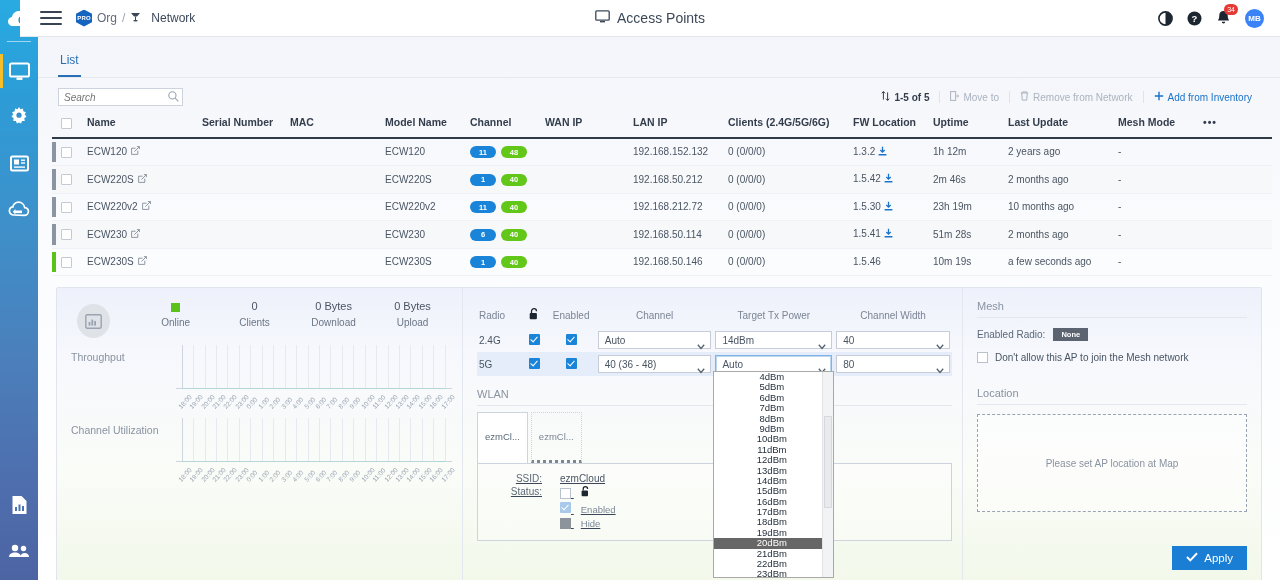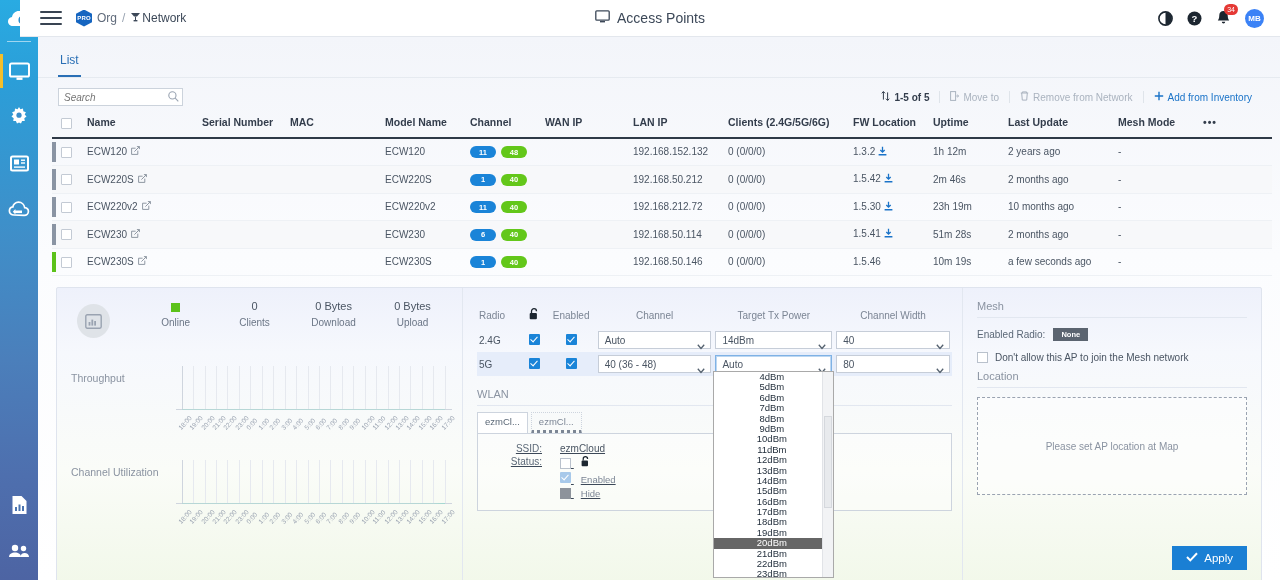--- a/index.html
+++ b/index.html
@@ -37,21 +37,21 @@
   .hamburger { margin-left: 20px; width: 22px; cursor: pointer; }
   .hamburger span { display: block; height: 2px; background: #394452; margin: 4px 0; border-radius: 1px; }
   .crumb { display: flex; align-items: center; margin-left: 14px; gap: 5px; font-size: 12px; color: #606b7b; }
   .pro-badge {
     width: 16px; height: 17px; background: #1565c0; color: #fff;
     font-size: 6px; font-weight: bold; letter-spacing: .2px;
     display: flex; align-items: center; justify-content: center;
     clip-path: polygon(50% 0,100% 25%,100% 75%,50% 100%,0 75%,0 25%);
   }
   .crumb-sep { color: #9aa4b2; }
-  .crumb-net { display: flex; align-items: flex-start; gap: 1px; color: #3c4858; }
+  .crumb-net { display: flex; align-items: flex-start; gap: 10px; color: #3c4858; }
   .topbar-title {
     position: absolute; left: 0; right: 0; text-align: center;
     font-size: 14px; color: #3c4858; display: flex; align-items: center; justify-content: center; gap: 7px;
   }
   .topbar-right {
     margin-left: auto; display: flex; align-items: center; gap: 14px; margin-right: 16px; position: relative; z-index: 2;
   }
   .ic-btn { cursor: pointer; display: flex; align-items: center; position: relative; }
   .badge-count {
     position: absolute; top: -6px; right: -7px; background: #e53935; color: #fff;
@@ -130,21 +130,21 @@
   .kpis { display: flex; align-items: flex-start; gap: 0; padding-left: 6px; }
   .ap-thumb {
     width: 34px; height: 34px; border-radius: 50%; background: #dfe3e8;
     display: flex; align-items: center; justify-content: center; margin-right: 26px; margin-top: 4px;
   }
   .kpi { width: 81px; text-align: center; }
   .kpi-val { font-size: 11px; color: #4a5563; height: 14px; }
   .kpi-dot { width: 9px; height: 9px; background: #5cc21a; display: inline-block; margin-top: 3px; }
   .kpi-label { font-size: 10px; color: #6b7686; margin-top: 3px; }
 
-  .chart-row { display: flex; align-items: flex-start; margin-top: 28px; }
+  .chart-row { display: flex; align-items: flex-start; margin-top: 7px; }
   .chart-title { width: 105px; font-size: 10.5px; color: #8a93a1; padding-top: 6px; }
   .chart-box { position: relative; width: 277px; height: 66px; }
   .chart-grid { position: absolute; left: 0; top: 0; right: 0; bottom: 22px; }
   .chart-grid .vline { position: absolute; top: 0; bottom: 0; width: 1px; background: #e6e9ef; }
   .chart-grid .vline.first { background: #cfd5de; }
   .chart-base { position: absolute; left: 0; right: 0; bottom: 22px; height: 1px; background: #cfd5de; }
   .chart-ticks { position: absolute; left: 0; right: 0; bottom: 0; height: 22px; }
   .chart-ticks span {
     position: absolute; bottom: 1px; font-size: 6.5px; color: #9aa3b1;
     transform: rotate(-48deg); transform-origin: left bottom; white-space: nowrap;
@@ -180,21 +180,21 @@
     border: 1px solid #a9a9a9; z-index: 30; height: 207px; overflow: hidden;
   }
   .dd-list { position: absolute; left: 0; top: 0; right: 11px; bottom: 0; }
   .dd-item { font-size: 9.5px; color: #24303d; padding: 0 0 0 7px; height: 10.4px; line-height: 10.4px; cursor: pointer; }
   .dd-item.sel { background: #666666; color: #fff; }
   .dd-scroll { position: absolute; right: 0; top: 0; bottom: 0; width: 11px; background: #f2f3f5; border-left: 1px solid #e1e3e7; }
   .dd-thumb { position: absolute; left: 1px; right: 1px; top: 44px; height: 92px; background: #e8eaed; border: 1px solid #d5d8dd; }
 
   .wlan-tabs { display: flex; gap: 3px; margin-top: 6px; }
   .wl-tab {
-    font-size: 9.5px; color: #5b6877; padding: 3px 7px; border: 1px solid #cdd4de;
+    font-size: 9.5px; color: #5b6877; padding: 18px 7px; border: 1px solid #cdd4de;
     background: #fff; border-bottom: none; cursor: pointer;
   }
   .wl-tab.inactive { background: transparent; border-style: dotted; color: #7b8594; }
   .wlan-body { border: 1px solid #cdd4de; background: rgba(255,255,255,.35); padding: 9px 12px; height: 78px; text-decoration: underline; }
   .wl-row { display: flex; font-size: 10px; color: #4a5563; margin-bottom: 2px; }
   .wl-k { width: 70px; text-align: right; padding-right: 18px; color: #5b6877; }
   .wl-v { color: #4a5563; }
   .cb-plain { width: 11px; height: 11px; border: 1px solid #b9c1cc; background: #fff; display: inline-block; vertical-align: -2px; cursor: pointer; }
   .cb-grey { width: 11px; height: 11px; background: #8d939b; display: inline-block; vertical-align: -2px; cursor: pointer; }
   .mini { font-size: 9.5px; color: #7b8594; }
@@ -831,21 +831,21 @@
       <div class="dcol dcol-right">
         <div class="sec-title">Mesh</div>
         <div class="mesh-row">
           <span>Enabled Radio:</span>
           <span class="chip">None</span>
         </div>
         <div class="mesh-chk">
           <span class="cb-plain"></span>
           <span>Don't allow this AP to join the Mesh network</span>
         </div>
-        <div class="sec-title" style="margin-top:7px">Location</div>
+        <div class="sec-title" style="margin-top:24px">Location</div>
         <div class="loc-box">
           <span>Please set AP location at Map</span>
         </div>
         <button class="apply">
           <span>
             <svg width="12" height="10" viewBox="0 0 12 10">
                 <path d="M1 5l3.3 3.4L11 1.3" fill="none" stroke="#fff" stroke-width="2"></path>
               </svg>
           </span>
           <span>Apply</span>

